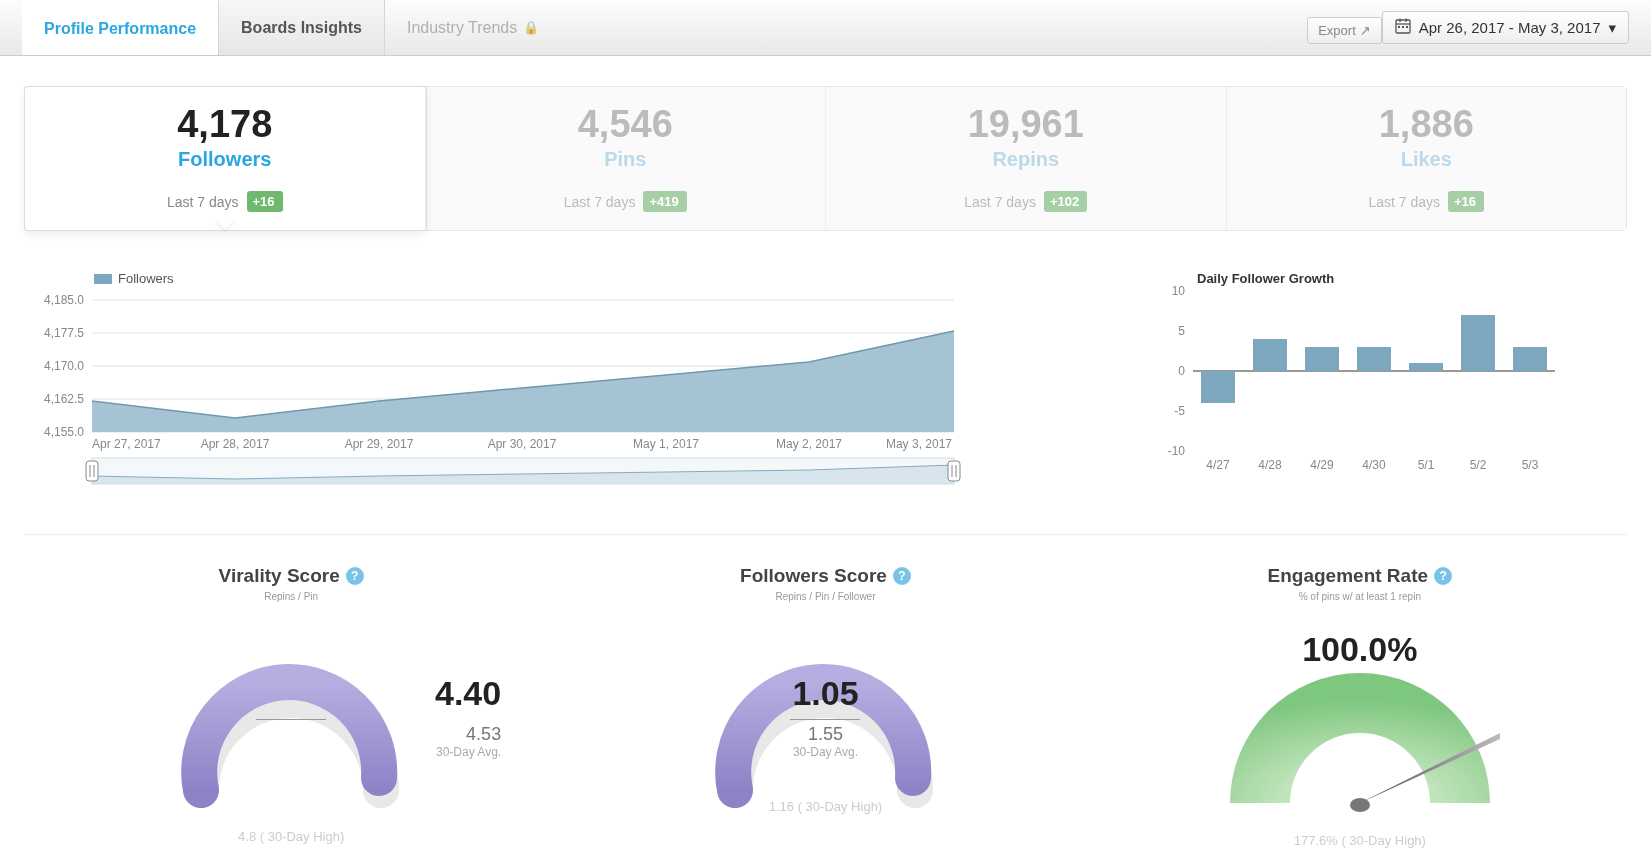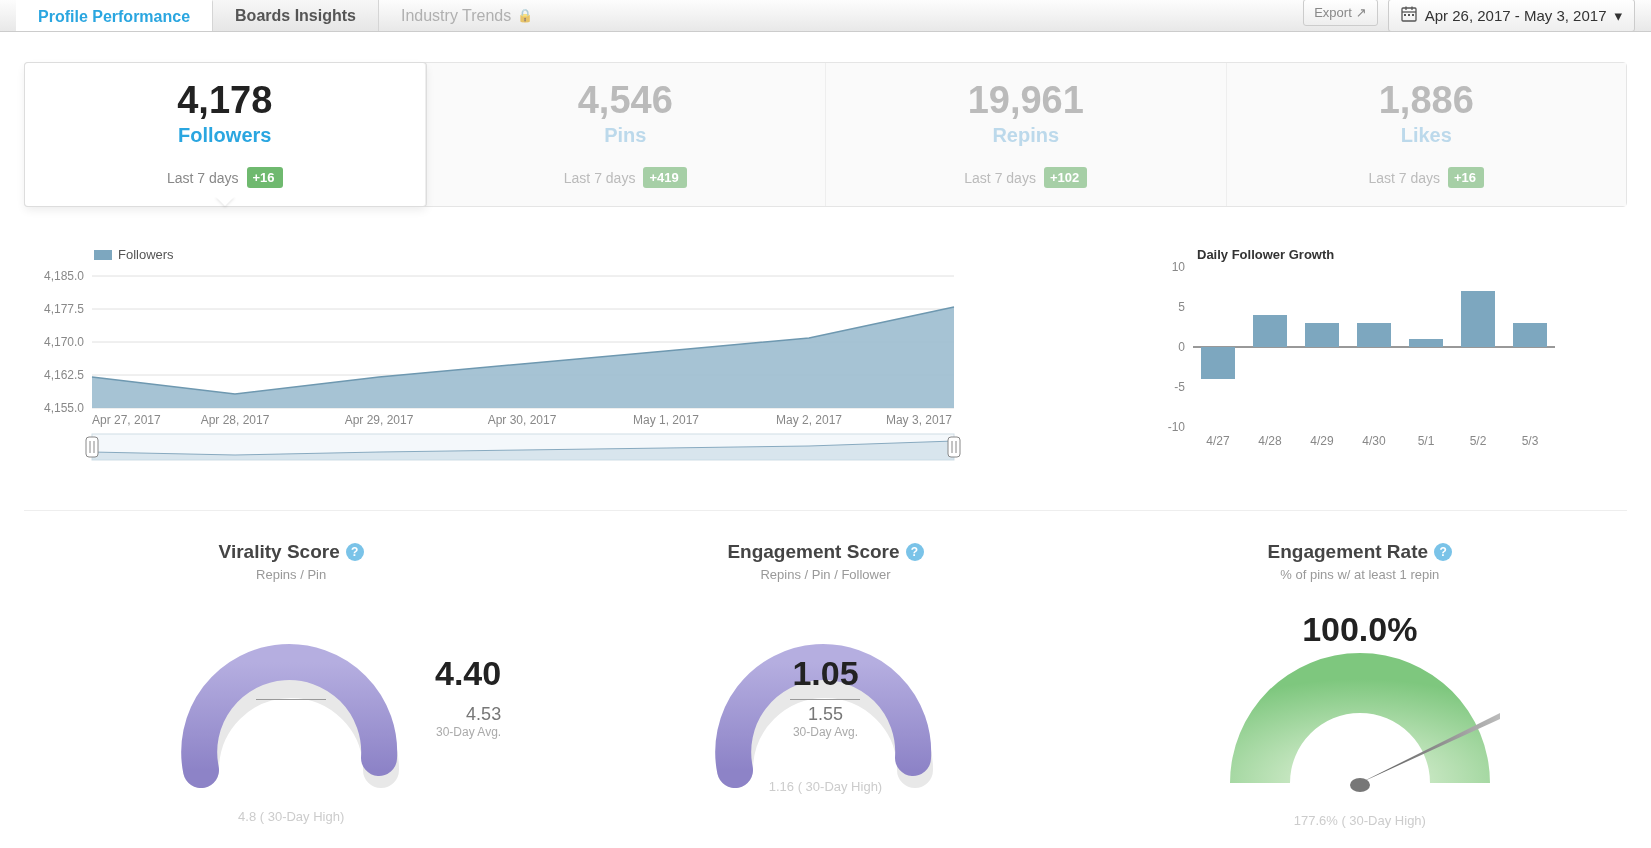--- a/index.html
+++ b/index.html
@@ -1,26 +1,26 @@
 <!DOCTYPE html>
 <html><head>
 <meta charset="utf-8">
 <style>
 * { margin: 0; padding: 0; box-sizing: border-box; }
 body { font-family: "Helvetica Neue", Helvetica, Arial, sans-serif; background: #fff; width: 1651px; color: #333; }
 
-.topbar { display: flex; align-items: center; background: linear-gradient(#fdfdfd,#e8e8e8); border-bottom: 1px solid #ccc; height: 32px; padding: 0 16px; }
+.topbar { display: flex; align-items: center; background: linear-gradient(#fdfdfd,#e8e8e8); border-bottom: 1px solid #ccc; height: 56px; padding: 0 22px; }
 .tabs { display: flex; height: 100%; }
 .tab { display: flex; align-items: center; padding: 0 22px; font-size: 16px; color: #555; cursor: pointer; border-right: 1px solid #d5d5d5; background: linear-gradient(#f7f7f7,#e6e6e6); }
 .tab.active { background: #fff; color: #2aa6e0; font-weight: bold; border-top: 3px solid #fff; margin-top: -1px; }
 .tab.boards { font-weight: bold; }
 .tab.disabled { color: #b0b0b0; cursor: default; background: transparent; border-right: none; }
 .lock-icon { margin-left: 6px; font-size: 13px; opacity: .6; }
 
-.topbar-right { margin-left: auto; display: flex; align-items: flex-start; gap: 10px; }
+.topbar-right { margin-left: auto; display: flex; align-items: flex-end; }
 .export-btn { background: linear-gradient(#fff,#eee); border: 1px solid #ccc; border-radius: 3px; padding: 5px 10px; font-size: 13px; color: #888; cursor: pointer; display: flex; align-items: center; gap: 4px; }
 .date-picker { background: linear-gradient(#fff,#eee); border: 1px solid #ccc; border-radius: 3px; padding: 6px 12px; font-size: 15px; color: #333; cursor: pointer; display: flex; align-items: center; gap: 8px; }
 
 .content { padding: 30px 24px; }
 
 .stat-cards { display: flex; border: 1px solid #e5e5e5; border-radius: 4px; overflow: visible; }
 .stat-card { flex: 1; text-align: center; padding: 16px 10px 18px; border-right: 1px solid #eee; cursor: pointer; position: relative; background: #fafafa; }
 .stat-card:last-child { border-right: none; }
 .stat-card.active { background: #fff; box-shadow: 0 0 0 1px #ddd, 0 4px 10px rgba(0,0,0,.08); z-index: 2; border-radius: 3px; }
 .stat-value { font-size: 38px; font-weight: bold; color: #bbb; }
@@ -52,21 +52,21 @@
 
 .side-title { font-size: 13px; font-weight: bold; color: #333; }
 .bar-rect { fill: #7da7bf; }
 
 .divider { border: none; border-top: 1px solid #eee; margin: 40px 0 30px; }
 
 .gauges-row { display: flex; justify-content: space-around; }
 .gauge-box { text-align: center; width: 420px; }
 .gauge-title { font-size: 19px; font-weight: bold; color: #444; display: inline-flex; align-items: center; gap: 6px; }
 .help-icon { width: 18px; height: 18px; border-radius: 50%; background: #7ac3e8; color: #fff; font-size: 12px; display: inline-flex; align-items: center; justify-content: center; font-weight: bold; cursor: pointer; }
-.gauge-subtitle { font-size: 13px; color: #999; margin-top: 4px; }
+.gauge-subtitle { font-size: 10px; color: #999; margin-top: 4px; }
 .gauge-svg { margin-top: 18px; }
 .gauge-number { font-size: 34px; font-weight: bold; color: #222; }
 .gauge-avg-line { width: 70px; border-top: 1px solid #999; margin: 6px auto 4px; }
 .gauge-avg-val { font-size: 18px; color: #777; }
 .gauge-avg-label { font-size: 12px; color: #aaa; }
 .gauge-footer { font-size: 13px; color: #ccc; margin-top: 6px; }
 .rate-number { font-size: 34px; font-weight: bold; color: #222; }
 
 svg text { font-family: inherit; }
 </style>
@@ -247,21 +247,21 @@
         <div class="gauge-number">4.40</div>
         <div class="gauge-avg-line"></div>
         <div class="gauge-avg-val">4.53</div>
         <div class="gauge-avg-label">30-Day Avg.</div>
       </div>
       <div class="gauge-footer" style="margin-top:70px">4.8 ( 30-Day High)</div>
     </div>
 
     <div class="gauge-box">
       <div class="gauge-title">
-        <span>Engagement Score</span>
+        <span>Followers Score</span>
         <span class="help-icon">?</span>
       </div>
       <div class="gauge-subtitle">Repins / Pin / Follower</div>
       <svg class="gauge-svg" width="260" height="190">
         <path d="M40,170 A90,90 0 1 1 220,170" fill="none" stroke="#e8e8e8" stroke-width="36" stroke-linecap="round"></path>
         <path d="M40,170 A90,90 0 1 1 218,158" fill="none" stroke="url(#purp1)" stroke-width="36" stroke-linecap="round"></path>
       </svg>
       <div style="margin-top:-140px; position:relative; z-index:1;">
         <div class="gauge-number">1.05</div>
         <div class="gauge-avg-line"></div>

